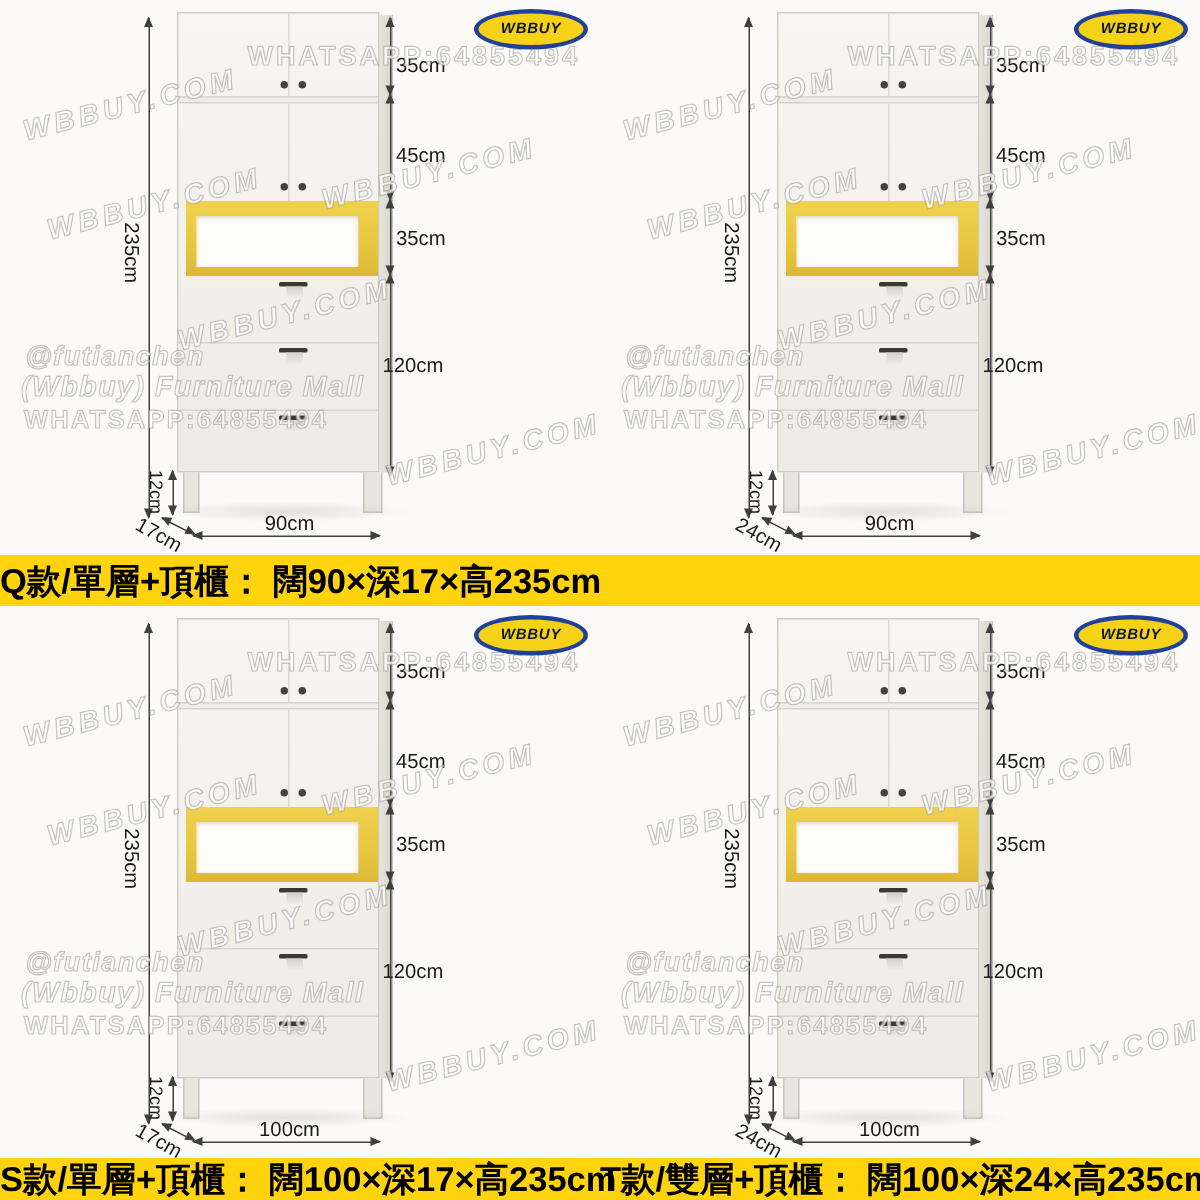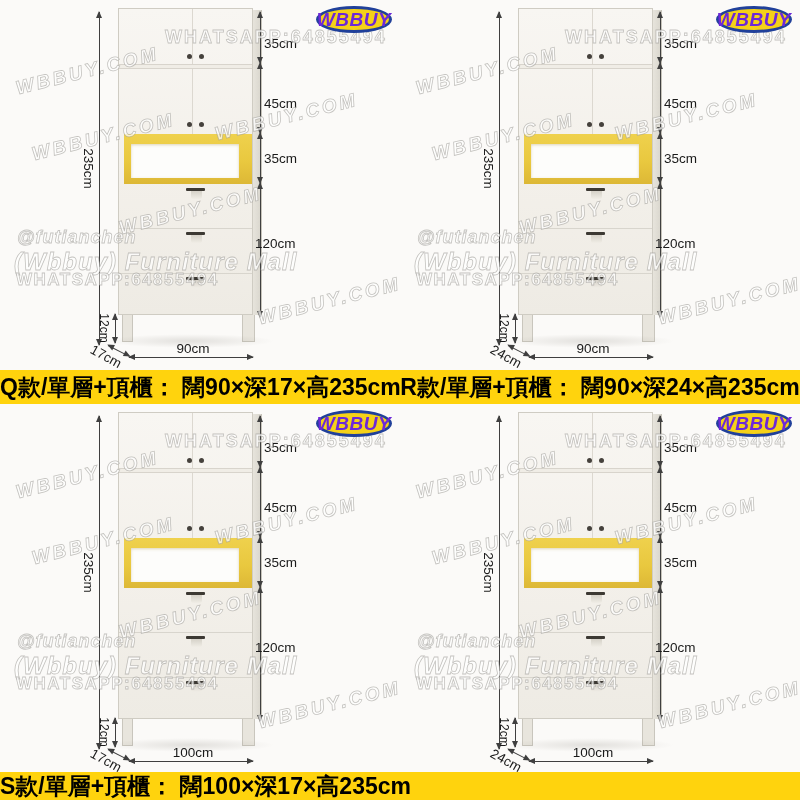--- a/index.html
+++ b/index.html
@@ -10,21 +10,21 @@
   .q1{left:0;top:0}.q2{left:400px;top:0}.q3{left:0;top:404px}.q4{left:400px;top:404px}
 
   
   .wm{color:rgba(255,255,255,.72);-webkit-text-stroke:.8px rgba(150,147,142,.55);
       font-weight:bold;white-space:nowrap;z-index:3;}
   .wm-top{left:165px;top:27px;font-size:18px;letter-spacing:2px;}
   .wm-d{font-size:19px;font-style:italic;letter-spacing:3px;transform:rotate(-14deg);}
   .wm-d1{left:14px;top:60px}.wm-d2{left:213px;top:106px}.wm-d3{left:30px;top:126px}
   .wm-d4{left:117px;top:200px}.wm-d5{left:256px;top:290px}
   .wm-handle{left:17px;top:227px;font-size:18px;font-style:italic;letter-spacing:1px}
-  .wm-mall{left:14px;top:248px;font-size:24px;font-style:italic;letter-spacing:1px}
+  .wm-mall{left:14px;top:248px;font-size:19px;font-style:italic;letter-spacing:1px}
   .wm-wa{left:16px;top:270px;font-size:17px;letter-spacing:1.5px}
 
   
   .cab{left:0;top:0;width:400px;height:370px;z-index:1;}
   .cab-side{left:253px;top:10px;width:8px;height:305px;
             background:linear-gradient(90deg,#e7e4dc,#d9d6cd);border-right:1px solid #c6c3ba;}
   .cab-body{left:118px;top:8px;width:135px;height:307px;box-sizing:border-box;
             background:linear-gradient(180deg,#f8f6f2 0%,#f3f0ea 55%,#eeebe4 100%);
             border:1px solid #cfccc3;}
   .doors-split{left:73px;top:0;width:1px;height:125px;background:#dcd8d0;}
@@ -72,22 +72,22 @@
   .l-height{left:58px;top:161px;width:60px;text-align:center;transform:rotate(90deg);}
   .l-r1{left:264px;top:36px}.l-r2{left:264px;top:96px}.l-r3{left:264px;top:151px}.l-r4{left:255px;top:236px}
   .l-leg{left:85px;top:321px;width:38px;text-align:center;transform:rotate(90deg);font-size:12px;}
   .l-depth{left:86px;top:349px;width:40px;text-align:center;transform:rotate(29deg);}
   .l-width{left:163px;top:341px;width:60px;text-align:center;}
 
   
   .logo{left:316px;top:6px;width:76px;height:27px;box-sizing:border-box;z-index:4;
         border:3px solid #20409A;border-radius:50%;background:#F5D118;
         display:flex;align-items:center;justify-content:center;}
-  .logo span{position:static;font-weight:bold;font-style:italic;font-size:19px;
-        color:#6d28d9;letter-spacing:.5px;}
+  .logo span{position:static;font-weight:bold;font-style:italic;font-size:10px;
+        color:#0f172a;letter-spacing:.5px;}
 
   
   .bar{position:absolute;left:0;width:800px;background:#FFD30D;display:flex;align-items:center;z-index:5;}
   .bar1{top:370px;height:34px}
   .bar2{top:772px;height:28px}
   .cap{width:50%;text-align:center;font-size:23px;font-weight:bold;color:#000;white-space:nowrap;}
 </style>
 </head>
 <body>
 
@@ -312,19 +312,19 @@
     <div class="dl l-depth">24cm</div>
     <div class="ha a-width"></div>
     <div class="dl l-width">100cm</div>
     <div class="logo">
         <span>WBBUY</span>
       </div>
   </div>
 
   <div class="bar bar1">
     <div class="cap">Q款/單層+頂櫃： 闊90×深17×高235cm</div>
-    <div class="cap">R款/單層+頂櫃： 闊90×深24×高235cm</div>
   </div>
   <div class="bar bar2">
     <div class="cap">S款/單層+頂櫃： 闊100×深17×高235cm</div>
+    <div class="cap">T款/雙層+頂櫃： 闊100×深24×高235cm</div>
   </div>
 
 </div>
 
 </body></html>

